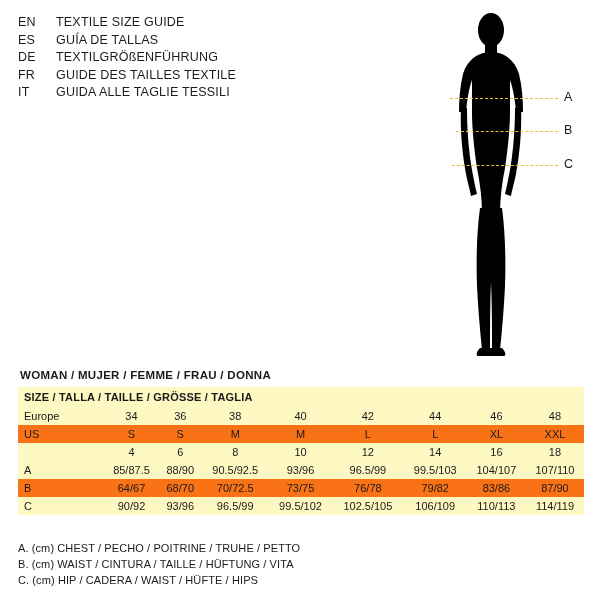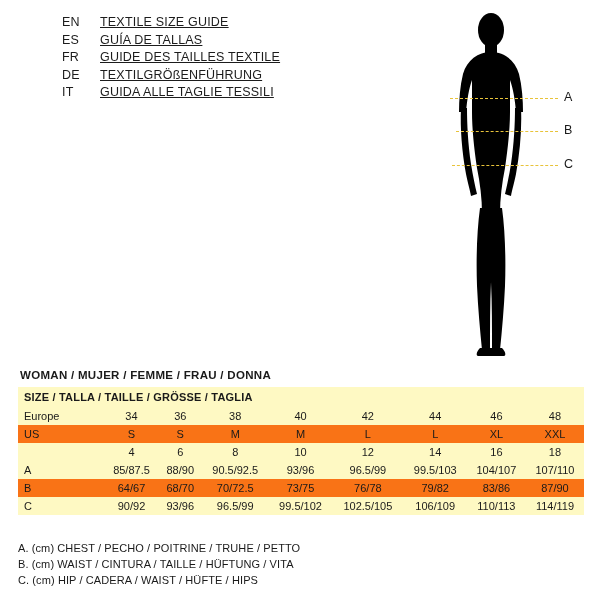--- a/index.html
+++ b/index.html
@@ -31,25 +31,23 @@
     display: flex;
     align-items: baseline;
     font-size: 12.5px;
     line-height: 17.5px;
     letter-spacing: 0.2px;
     color: #1c1c1c;
   }
   .title-lang {
     width: 38px;
     flex: 0 0 38px;
-    margin-left: 44px;
   }
   .title-text {
     flex: 1 1 auto;
-    text-decoration: underline;
   }
 
   
   .figure {
     position: absolute;
     left: 430px;
     top: 8px;
     width: 160px;
     height: 370px;
   }
@@ -139,26 +137,26 @@
   <div class="titles">
     <div class="title-row">
       <span class="title-lang">EN</span>
       <span class="title-text">TEXTILE SIZE GUIDE</span>
     </div>
     <div class="title-row">
       <span class="title-lang">ES</span>
       <span class="title-text">GUÍA DE TALLAS</span>
     </div>
     <div class="title-row">
+      <span class="title-lang">DE</span>
+      <span class="title-text">TEXTILGRÖßENFÜHRUNG</span>
+    </div>
+    <div class="title-row">
       <span class="title-lang">FR</span>
       <span class="title-text">GUIDE DES TAILLES TEXTILE</span>
-    </div>
-    <div class="title-row">
-      <span class="title-lang">DE</span>
-      <span class="title-text">TEXTILGRÖßENFÜHRUNG</span>
     </div>
     <div class="title-row">
       <span class="title-lang">IT</span>
       <span class="title-text">GUIDA ALLE TAGLIE TESSILI</span>
     </div>
   </div>
 
   <div class="figure">
     <svg width="160" height="370" viewBox="0 0 160 370">
       <g fill="#000000">

